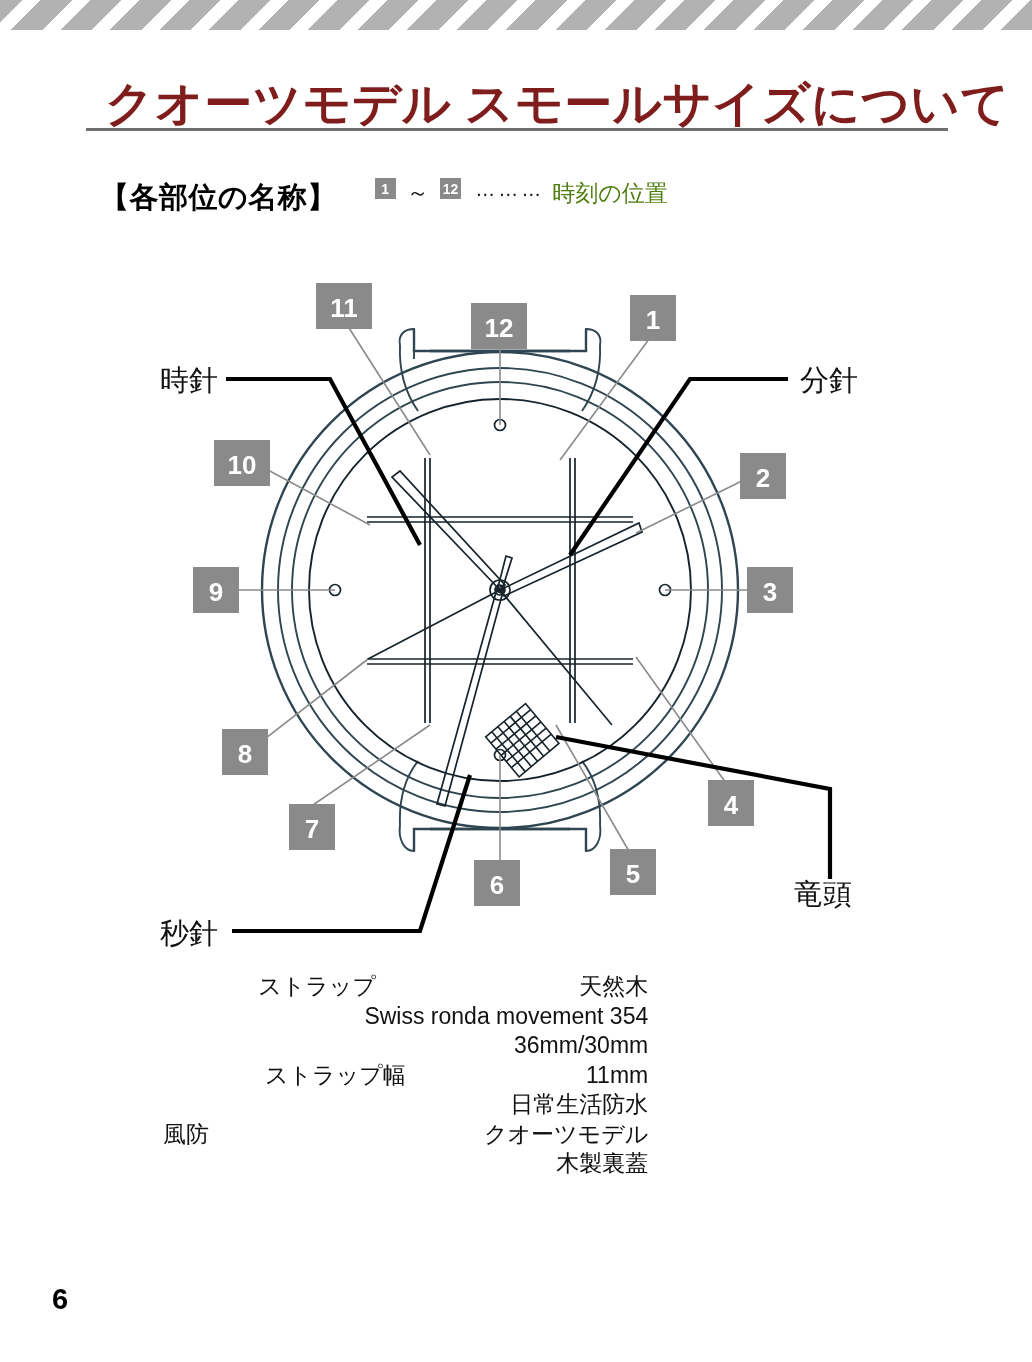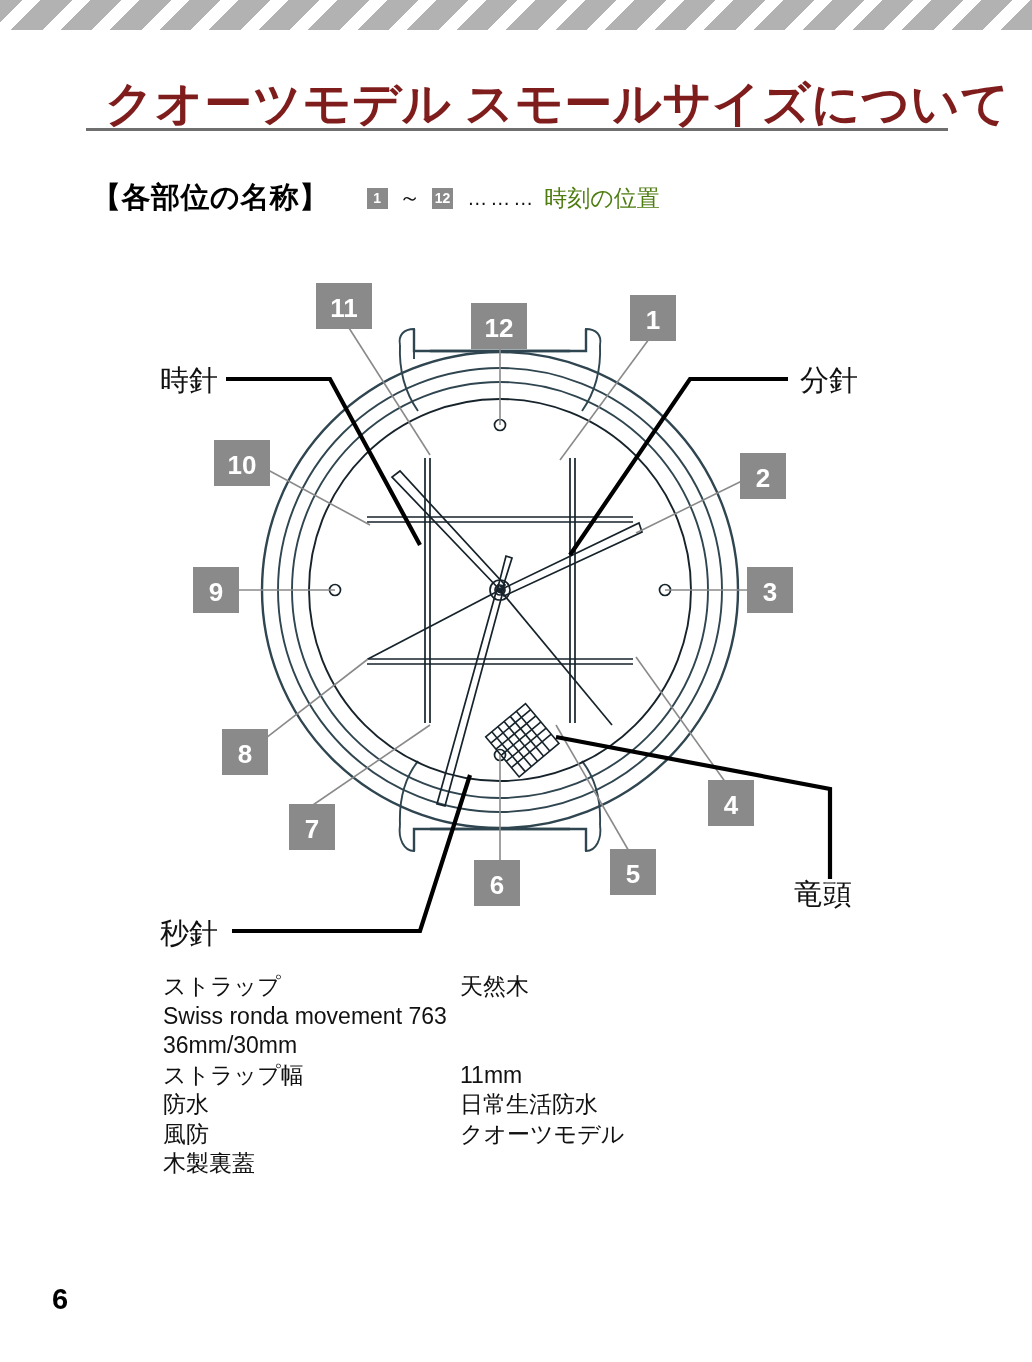--- a/index.html
+++ b/index.html
@@ -29,22 +29,22 @@
     font-size:48px; font-weight:bold; letter-spacing:0.5px;
     white-space:nowrap; color:#7f1d1d;margin-top:6px;
   }
   #title-rule{
     position:absolute; left:86px; top:128px; width:862px; height:3px;
     background:#6f6f6f;
   }
 
   
   #section-row{
-    position:absolute; left:92px; top:178px;
-    display:flex; align-items:center; white-space:nowrap;
+    position:absolute; left:100px; top:178px;
+    display:flex; align-items:flex-start; white-space:nowrap;
   }
   #section-heading{
     font-size:29px; font-weight:bold; color:#000; letter-spacing:0.5px;
   }
   .mini-badge{
     display:inline-flex; align-items:center; justify-content:center;
     background:#8a8a8a; color:#ffffff;
     font-size:14px; font-weight:bold; line-height:1;
     min-width:21px; height:21px; padding:0 3px;
     margin:0 2px;
@@ -59,23 +59,23 @@
   #watch-diagram{
     position:absolute; left:0px; top:255px; width:1032px; height:700px;
   }
   #watch-diagram svg{ display:block; }
 
   
   #spec-table{
     position:absolute; left:163px; top:972px;
     font-size:23px; line-height:29.5px; color:#111;
   }
-  #spec-table .spec-row{ display:flex; }
+  #spec-table .spec-row{ display:flex;justify-content:flex-end; }
   #spec-table .spec-label{ width:297px; flex:0 0 297px; }
-  #spec-table .spec-value{ white-space:nowrap; }
+  #spec-table .spec-value{ white-space:nowrap;margin-left:24px; }
 
   
   #page-number{
     position:absolute; left:52px; top:1283px;
     font-size:29px; font-weight:bold; color:#000;
   }
 </style>
 </head>
 <body>
 
@@ -254,31 +254,30 @@
 
 </svg>
 </div>
 
 <div id="spec-table">
   <div class="spec-row">
     <span class="spec-label">ストラップ</span>
     <span class="spec-value">天然木</span>
   </div>
   <div class="spec-row">
-    <span class="spec-value">Swiss ronda movement 763</span>
+    <span class="spec-value">Swiss ronda movement 354</span>
   </div>
   <div class="spec-row">
     <span class="spec-value">36mm/30mm</span>
   </div>
   <div class="spec-row">
     <span class="spec-label">ストラップ幅</span>
     <span class="spec-value">11mm</span>
   </div>
   <div class="spec-row">
-    <span class="spec-label">防水</span>
     <span class="spec-value">日常生活防水</span>
   </div>
   <div class="spec-row">
     <span class="spec-label">風防</span>
     <span class="spec-value">クオーツモデル</span>
   </div>
   <div class="spec-row">
     <span class="spec-value">木製裏蓋</span>
   </div>
 </div>

